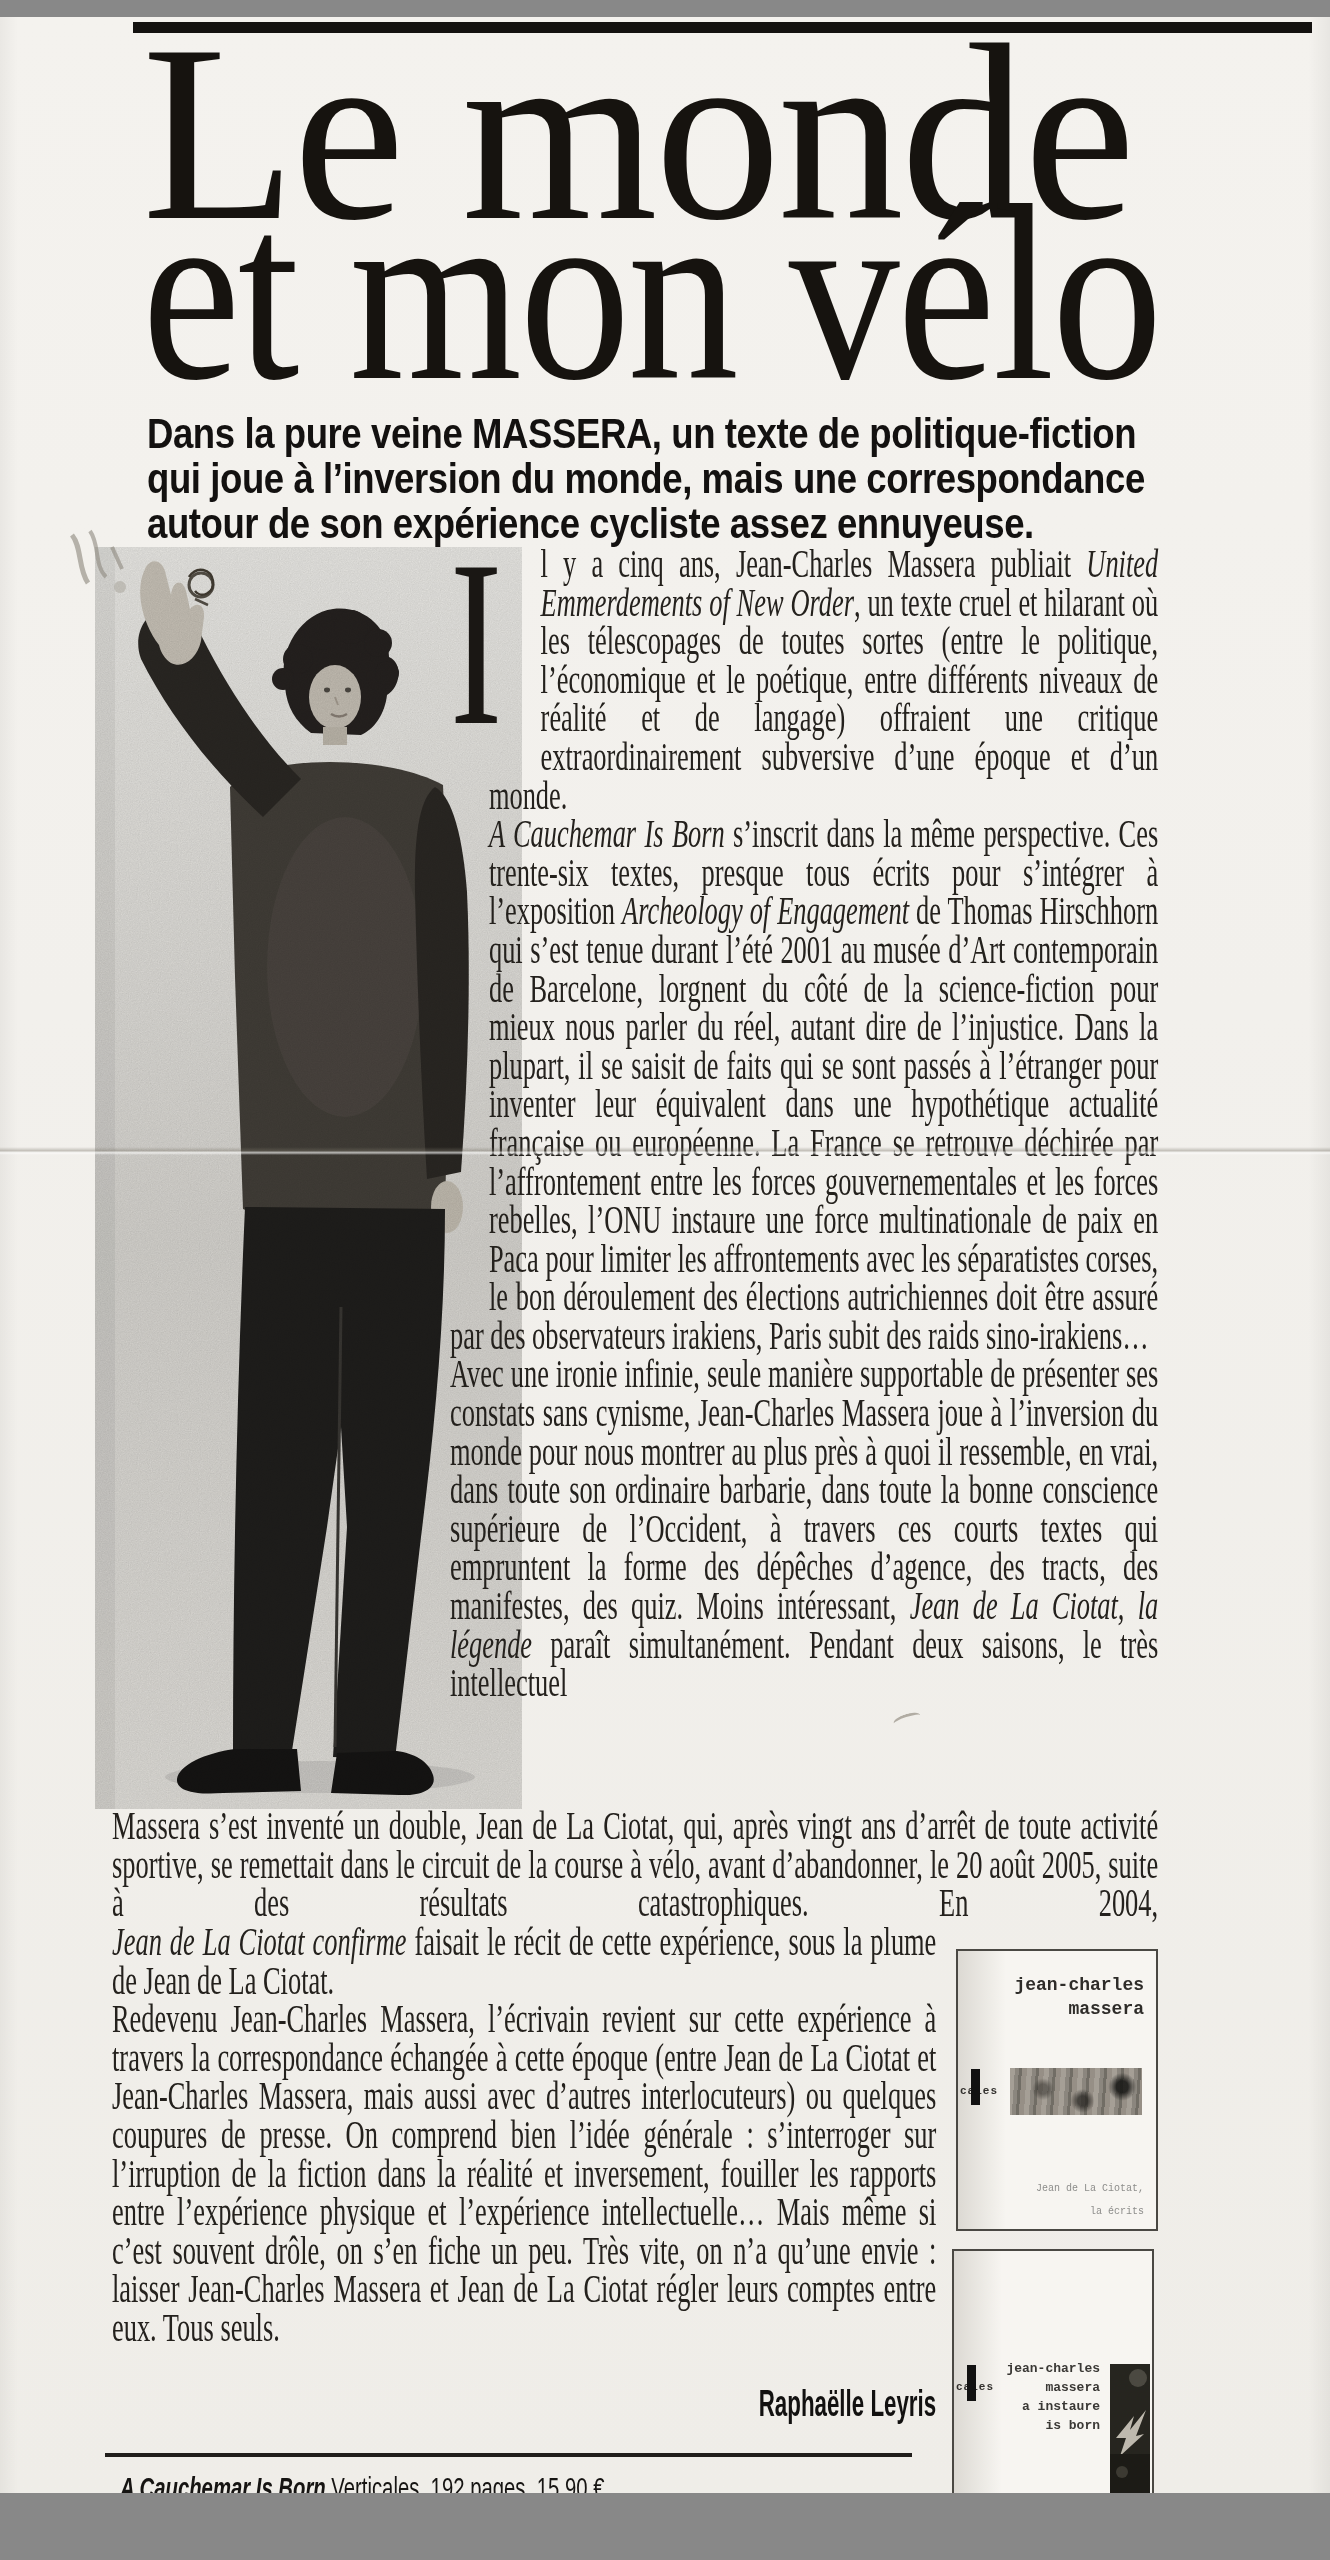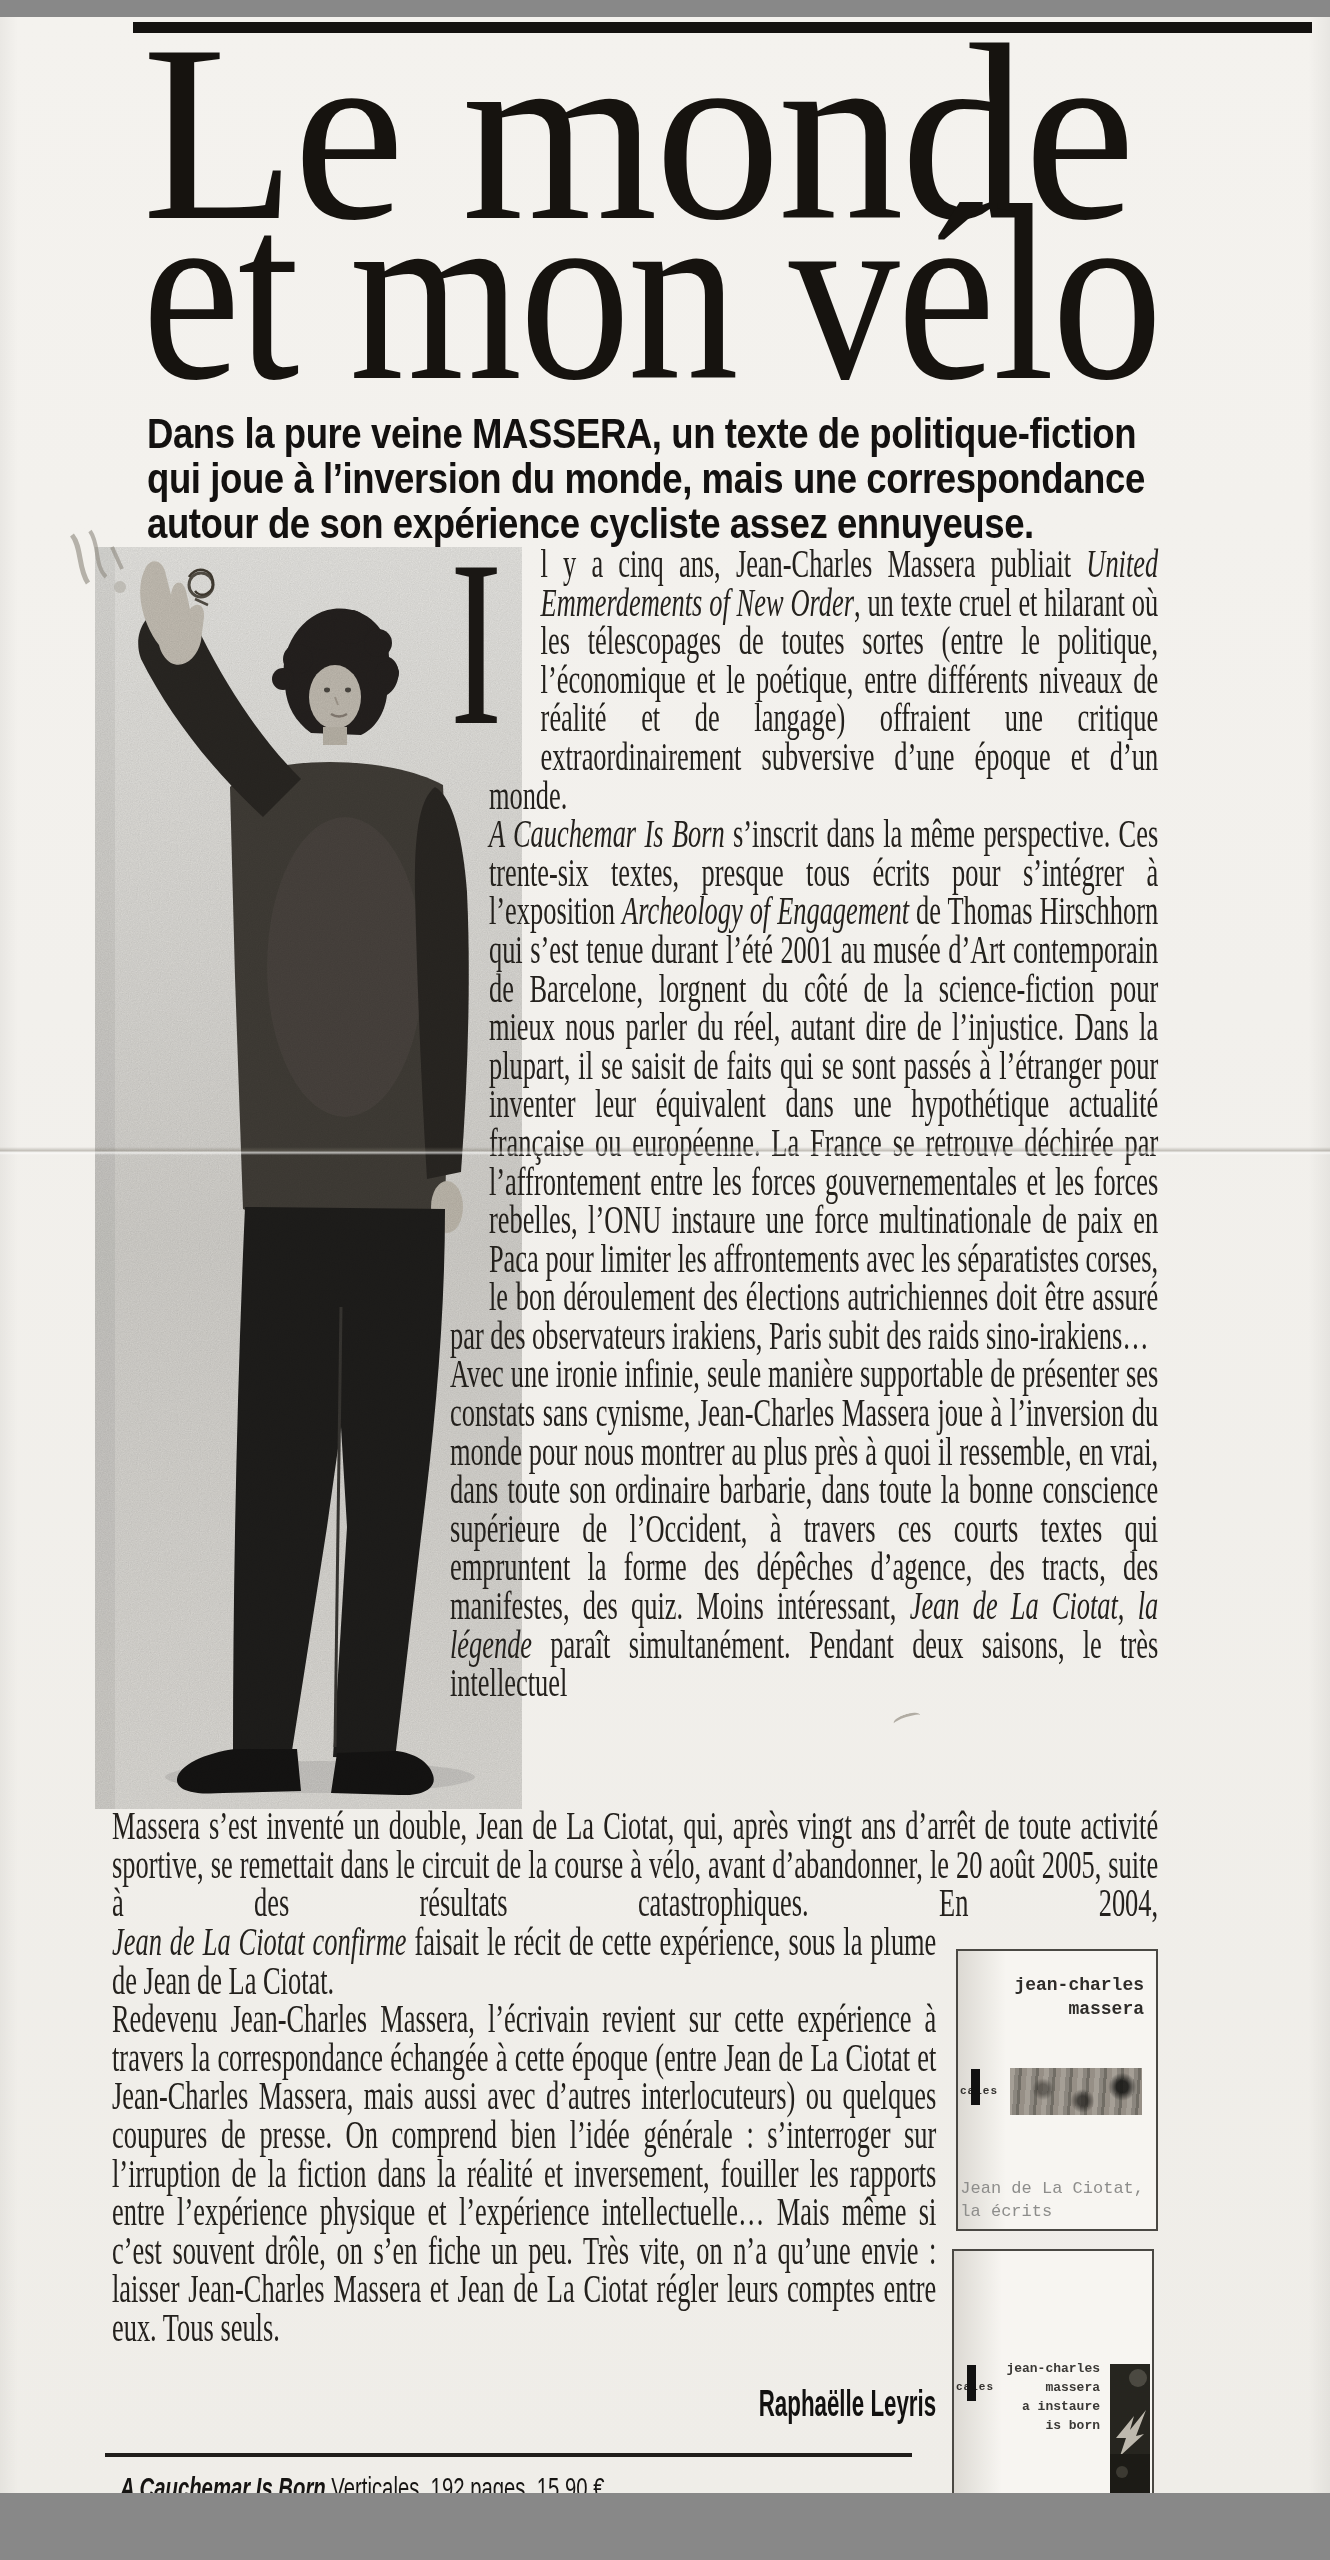--- a/index.html
+++ b/index.html
@@ -62,21 +62,21 @@
      box-sizing:border-box;font-family:"Liberation Mono", monospace;}
   .cover1{left:956px;top:1932px;width:202px;height:282px;}
   .cover2{left:952px;top:2232px;width:202px;height:266px;}
   .cov-author{position:absolute;right:12px;top:22px;text-align:right;font-size:18px;line-height:24px;color:#2e2c29;font-weight:bold;white-space:pre;}
   .cov-strip{position:absolute;left:52px;top:117px;width:132px;height:47px;
      background:
        radial-gradient(circle at 85% 40%, rgba(20,20,18,.85) 0 6px, rgba(20,20,18,0) 14px),
        radial-gradient(circle at 55% 70%, rgba(30,28,25,.7) 0 5px, rgba(30,28,25,0) 12px),
        radial-gradient(circle at 25% 45%, rgba(40,38,34,.5) 0 5px, rgba(40,38,34,0) 11px),
        repeating-linear-gradient(94deg,#a59f96 0 5px,#8b867e 5px 9px,#716d65 9px 12px,#968f86 12px 17px);}
-  .cov-title{position:absolute;right:12px;top:226px;font-size:17px;line-height:23px;color:#8d8d8b;white-space:pre;}
+  .cov-title{position:absolute;right:12px;top:226px;text-align:right;font-size:10px;line-height:23px;color:#8d8d8b;white-space:pre;}
   .vlogo{position:absolute;left:2px;font-size:11px;font-weight:bold;color:#33312e;letter-spacing:1px;}
   .vlogo .vbar{position:absolute;left:11px;top:-16px;width:9px;height:36px;background:#111;}
   .c1logo{top:134px;} .c2logo{top:130px;}
   .cov2-lines{position:absolute;right:52px;top:108px;text-align:right;font-size:13px;line-height:19px;color:#3a3835;font-weight:bold;white-space:pre;}
   .cov2-strip{position:absolute;left:156px;top:113px;width:40px;height:132px;background:#26251f;overflow:hidden;}
   .cov2-strip svg{display:block;}
 
   .smudge{left:60px;top:500px;}
 </style>
 </head>

